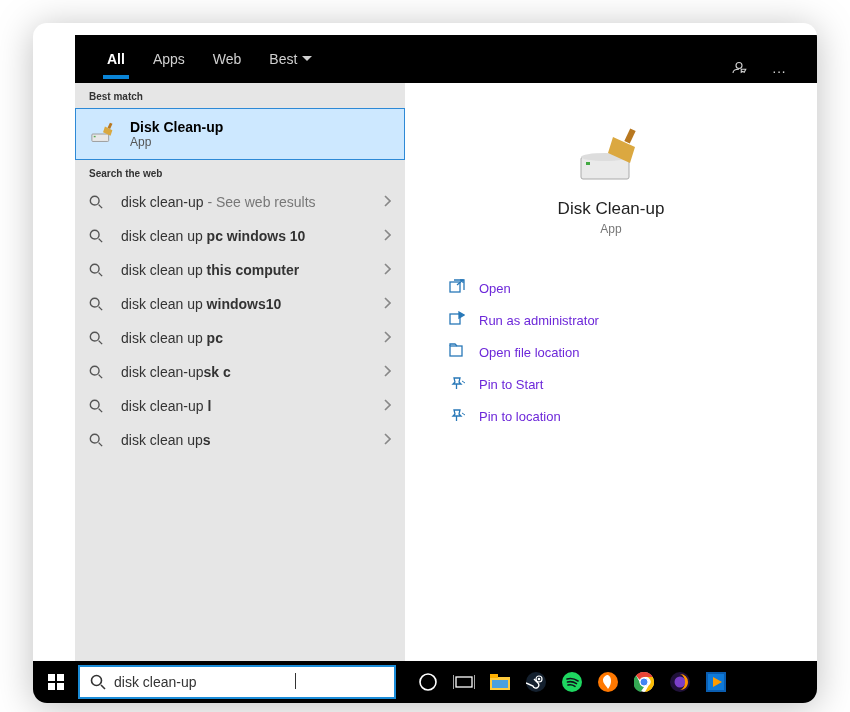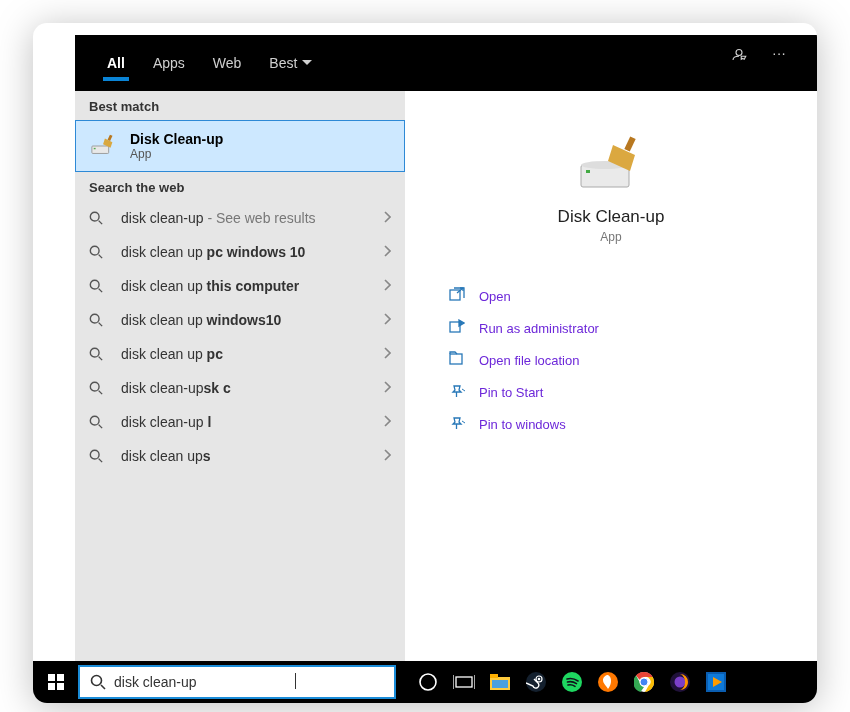--- a/index.html
+++ b/index.html
@@ -1,28 +1,28 @@
 <!DOCTYPE html>
 <html><head>
 <meta charset="utf-8">
 <style>
 *{box-sizing:border-box;margin:0;padding:0;font-family:"Segoe UI",Arial,sans-serif}
 body{background:#fff;width:850px;height:712px;position:relative;overflow:hidden}
 .win{position:absolute;left:33px;top:23px;width:784px;height:680px;border-radius:14px;overflow:hidden;filter:drop-shadow(0 4px 18px rgba(0,0,0,.25));background:#fff}
 .panel{position:absolute;left:42px;top:12px;right:0;bottom:42px;background:#fff;display:flex;flex-direction:column}
-.tabs{background:#000;height:56px;display:flex;align-items:flex-start;padding:10px 18px;color:#fff;font-size:14px}
+.tabs{background:#000;height:48px;display:flex;align-items:flex-end;padding:4px 18px;color:#fff;font-size:14px}
 .tab{padding:0 14px;height:100%;display:flex;align-items:center;color:#d0d0d0;cursor:pointer;position:relative}
 .tab.active{color:#fff;font-weight:600}
 .tab.active::after{content:"";position:absolute;left:10px;right:10px;bottom:0;height:4px;background:#0a84d6}
 .tab.more svg{margin-left:5px}
 .tab-spacer{flex:1}
 .hicon{width:40px;text-align:center;color:#d0d0d0;cursor:pointer}
 .content{flex:1;display:flex}
 .left{width:330px;background:#e6e6e6;display:flex;flex-direction:column}
-.sec-h{padding:8px 14px 6px;font-size:13px;color:#333;font-weight:600}
+.sec-h{padding:8px 14px 6px;font-size:10px;color:#333;font-weight:600}
 .best{background:#cde8ff;border:1px solid #2d89d6;margin:0;padding:10px 14px;display:flex;align-items:center;gap:12px;cursor:pointer}
 .best .ico{width:28px;height:24px;display:flex;align-items:center;justify-content:center}
 .best .t{font-size:14px;font-weight:600;color:#000}
 .best .s{font-size:12px;color:#555}
 .sug{display:flex;align-items:center;height:34px;padding:0 14px;gap:18px;font-size:14px;color:#333;cursor:pointer}
 .sug .mag{color:#555;width:14px;height:14px}
 .sug .txt{flex:1;white-space:nowrap;overflow:hidden}
 .sug .txt b{font-weight:700}
 .sug .hint{color:#777}
 .sug .chev{color:#888}
@@ -208,21 +208,21 @@
                   <path d="M6 1h5l-1 4 2 2H4l2-2-1-4zM7.5 7v5"></path>
                   <path d="M13 4l3 2" stroke-width="1"></path>
                 </svg></span>
               <span>Pin to Start</span>
             </div>
             <div class="act">
               <span class="ai"><svg width="16" height="12" viewBox="0 0 16 12" fill="none" stroke="currentColor" stroke-width="1.3">
                   <path d="M6 1h5l-1 4 2 2H4l2-2-1-4zM7.5 7v5"></path>
                   <path d="M13 4l3 2" stroke-width="1"></path>
                 </svg></span>
-              <span>Pin to windows</span>
+              <span>Pin to location</span>
             </div>
           </div>
       </div>
     </div>
   </div>
   <div class="taskbar">
     <div class="startbtn">
       <svg width="16" height="16" viewBox="0 0 16 16" fill="#fff">
           <rect x="0" y="0" width="7" height="7"></rect>
           <rect x="9" y="0" width="7" height="7"></rect>

